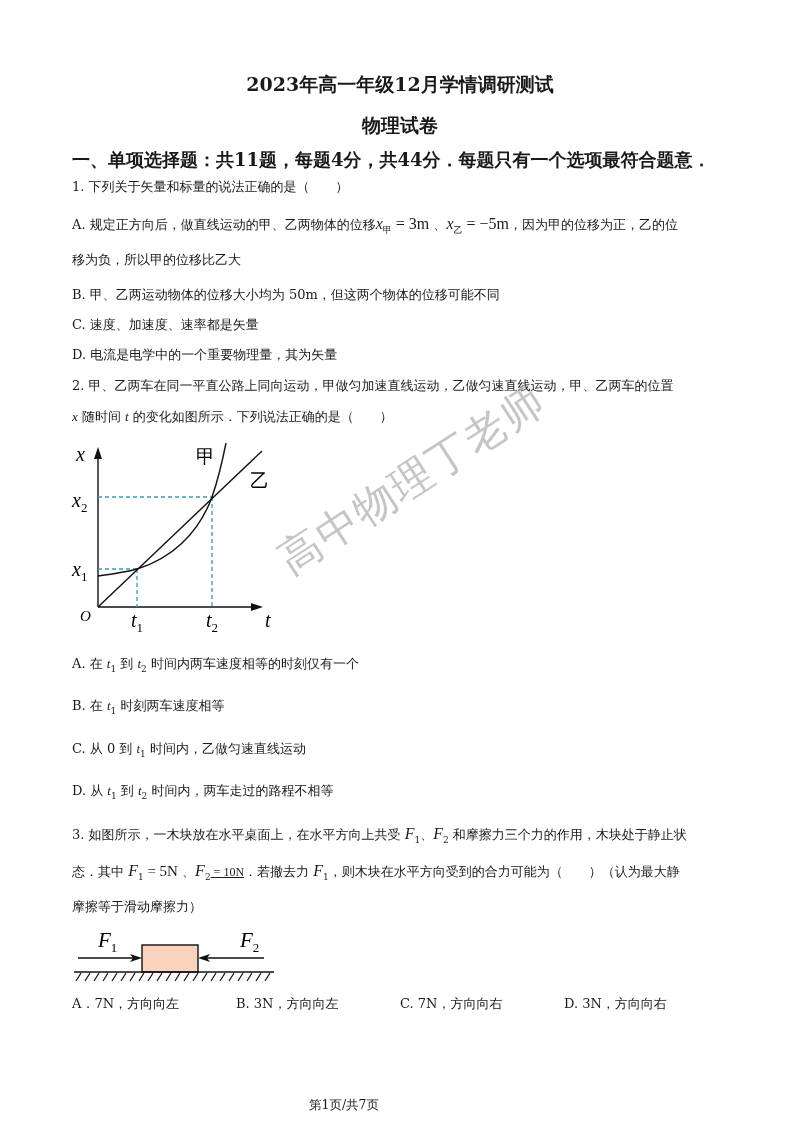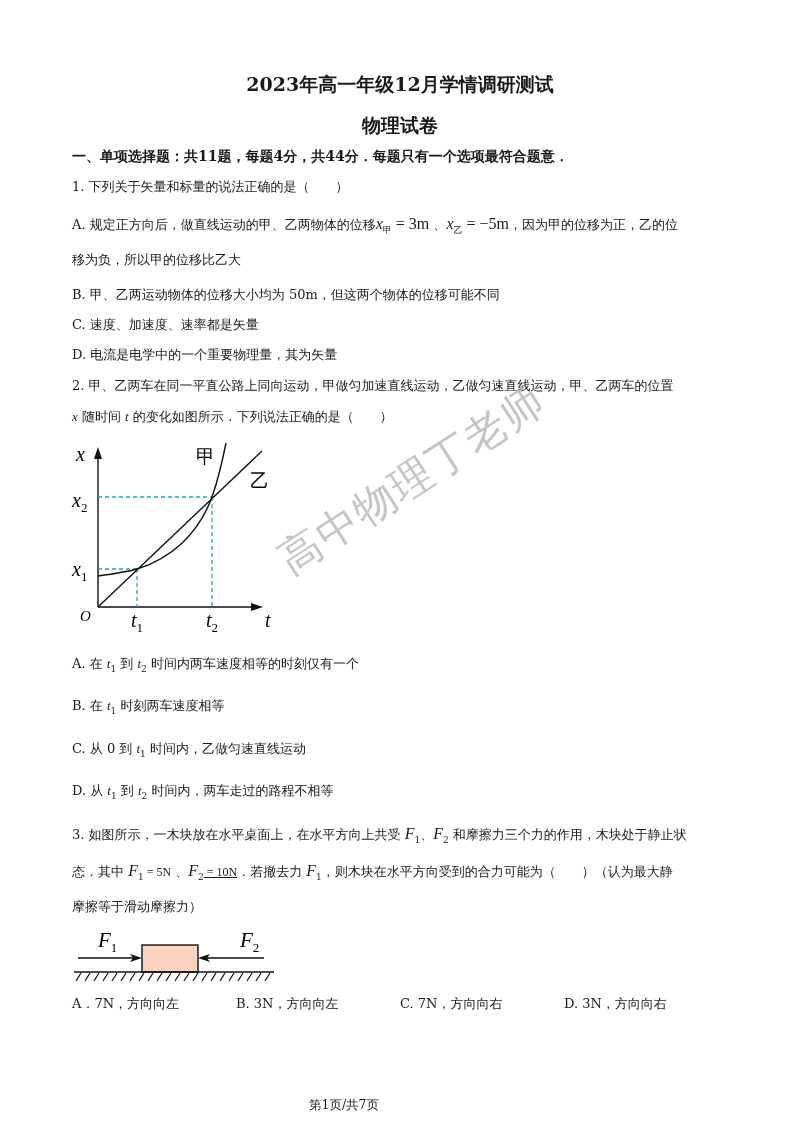--- a/index.html
+++ b/index.html
@@ -1,20 +1,20 @@
 <!DOCTYPE html>
 <html><head>
 <meta charset="utf-8">
 <style>
   * { margin: 0; padding: 0; box-sizing: border-box; }
   html, body { width: 800px; height: 1131px; background: #ffffff; overflow: hidden; }
   body { position: relative; font-family: "DejaVu Serif", "Liberation Serif", serif; color: #1a1a1a; }
   .abs { position: absolute; white-space: nowrap; }
   .title { font-weight: bold; font-size: 19px; left: 0; width: 800px; text-align: center; }
-  .sec { font-weight: bold; font-size: 14px; }
+  .sec { font-weight: bold; font-size: 18px; }
   .txt { font-size: 13px; }
   .math { font-family: "Liberation Serif", "DejaVu Serif", serif; font-style: italic; }
   .rom { font-family: "Liberation Serif", "DejaVu Serif", serif; font-style: normal; }
   sub { font-size: 9px; }
   .watermark {
     position: absolute; left: 268px; top: 540px;
     font-family: "DejaVu Sans", sans-serif; font-size: 42px; color: rgba(150,150,150,0.55);
     transform: rotate(-33deg); transform-origin: left top; letter-spacing: 2px; white-space: nowrap;
   }
   svg text { font-family: "Liberation Serif", "DejaVu Serif", serif; }
@@ -81,21 +81,21 @@
   <span>C. 从 0 到 </span><span class="math">t</span><sub>1</sub><span> 时间内，乙做匀速直线运动</span>
 </div>
 <div class="abs txt" style="left:72px; top:782px;text-align:center;">
   <span>D. 从 </span><span class="math">t</span><sub>1</sub><span> 到 </span><span class="math">t</span><sub>2</sub><span> 时间内，两车走过的路程不相等</span>
 </div>
 
 <div class="abs txt" style="left:72px; top:825px;">
   <span>3. 如图所示，一木块放在水平桌面上，在水平方向上共受 </span><span class="math" style="font-size:16px;">F</span><sub>1</sub><span>、</span><span class="math" style="font-size:16px;">F</span><sub>2</sub><span> 和摩擦力三个力的作用，木块处于静止状</span>
 </div>
 <div class="abs txt" style="left:72px; top:862px;">
-  <span>态．其中 </span><span class="math" style="font-size:16px;">F</span><sub>1</sub><span class="rom" style="font-size:12px;text-align:right;"> = 5N</span><span> 、</span><span class="math" style="font-size:16px;">F</span><sub>2</sub><span class="rom" style="font-size:12px;text-decoration:underline;"> = 10N</span><span>．若撤去力 </span><span class="math" style="font-size:16px;">F</span><sub>1</sub><span>，则木块在水平方向受到的合力可能为（　　）（认为最大静</span>
+  <span>态．其中 </span><span class="math" style="font-size:16px;">F</span><sub>1</sub><span class="rom" style="font-size:15px;text-align:right;"> = 5N</span><span> 、</span><span class="math" style="font-size:16px;">F</span><sub>2</sub><span class="rom" style="font-size:12px;text-decoration:underline;"> = 10N</span><span>．若撤去力 </span><span class="math" style="font-size:16px;">F</span><sub>1</sub><span>，则木块在水平方向受到的合力可能为（　　）（认为最大静</span>
 </div>
 <div class="abs txt" style="left:72px; top:898px;">摩擦等于滑动摩擦力）</div>
 
 <svg class="abs" style="left:68px; top:925px;" width="220" height="62" viewBox="0 0 220 62">
   <rect x="74" y="20" width="56" height="27" fill="#f9d3bd" stroke="#111" stroke-width="1.4"></rect>
   <line x1="6" y1="47" x2="206" y2="47" stroke="#111" stroke-width="1.6"></line>
   <g stroke="#111" stroke-width="1.2">
     <line x1="8" y1="56" x2="13" y2="48"></line>
       <line x1="17" y1="56" x2="22" y2="48"></line>
       <line x1="26" y1="56" x2="31" y2="48"></line>

